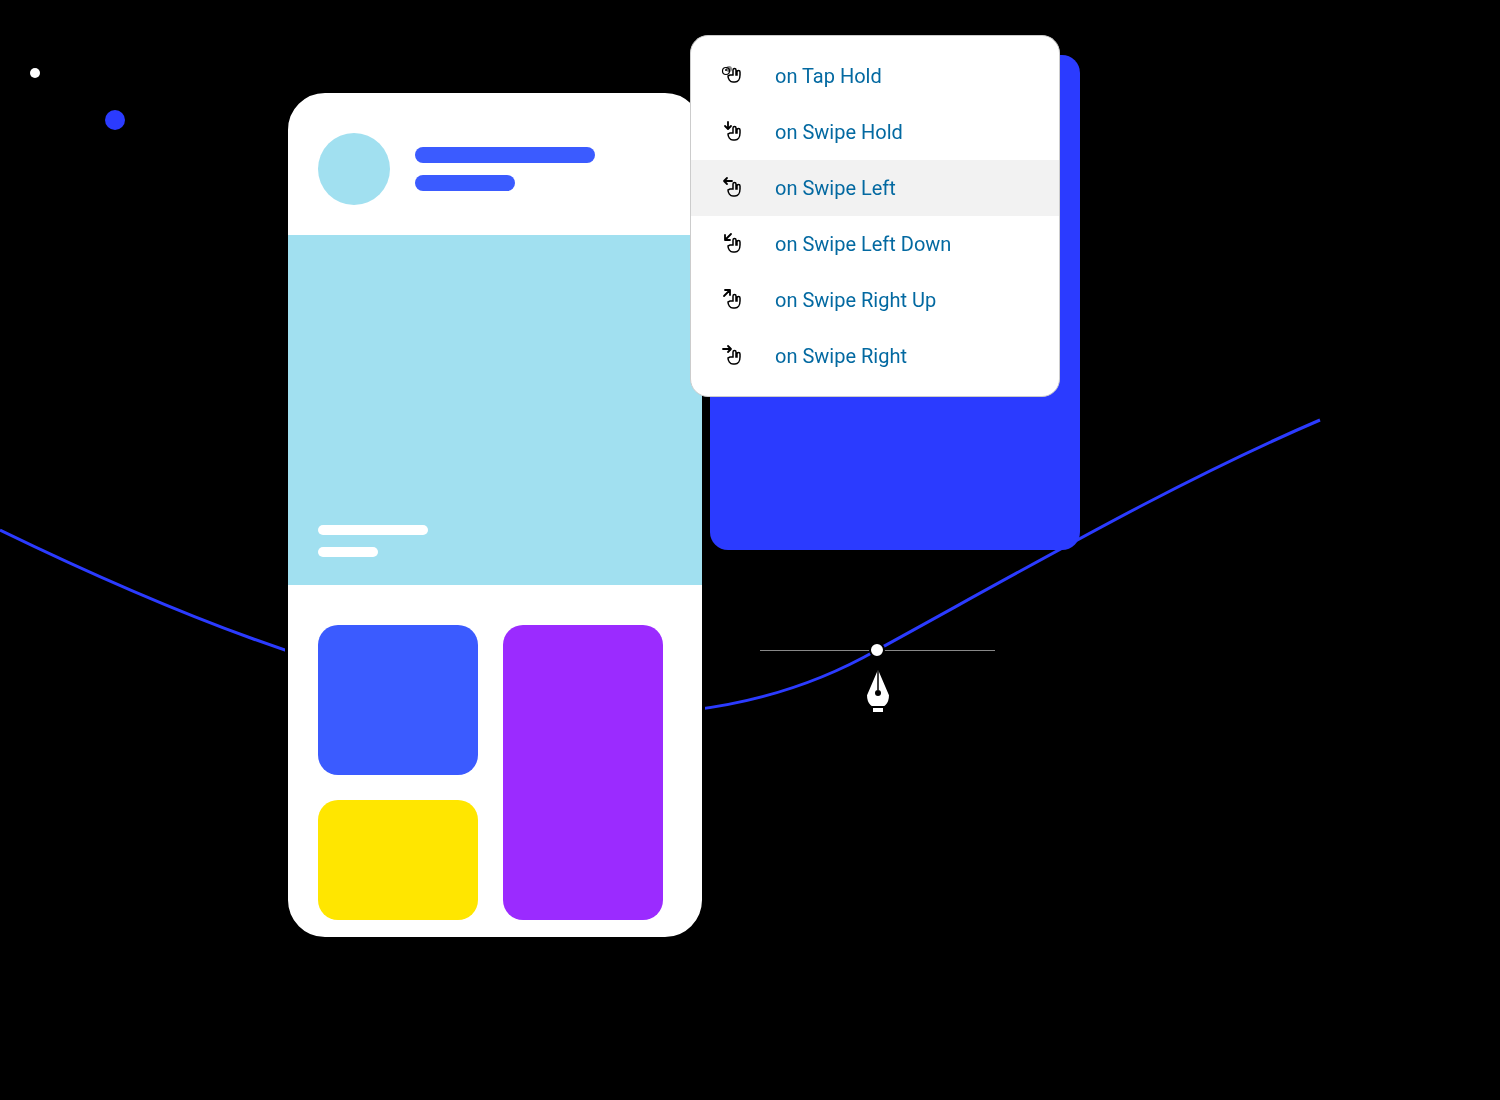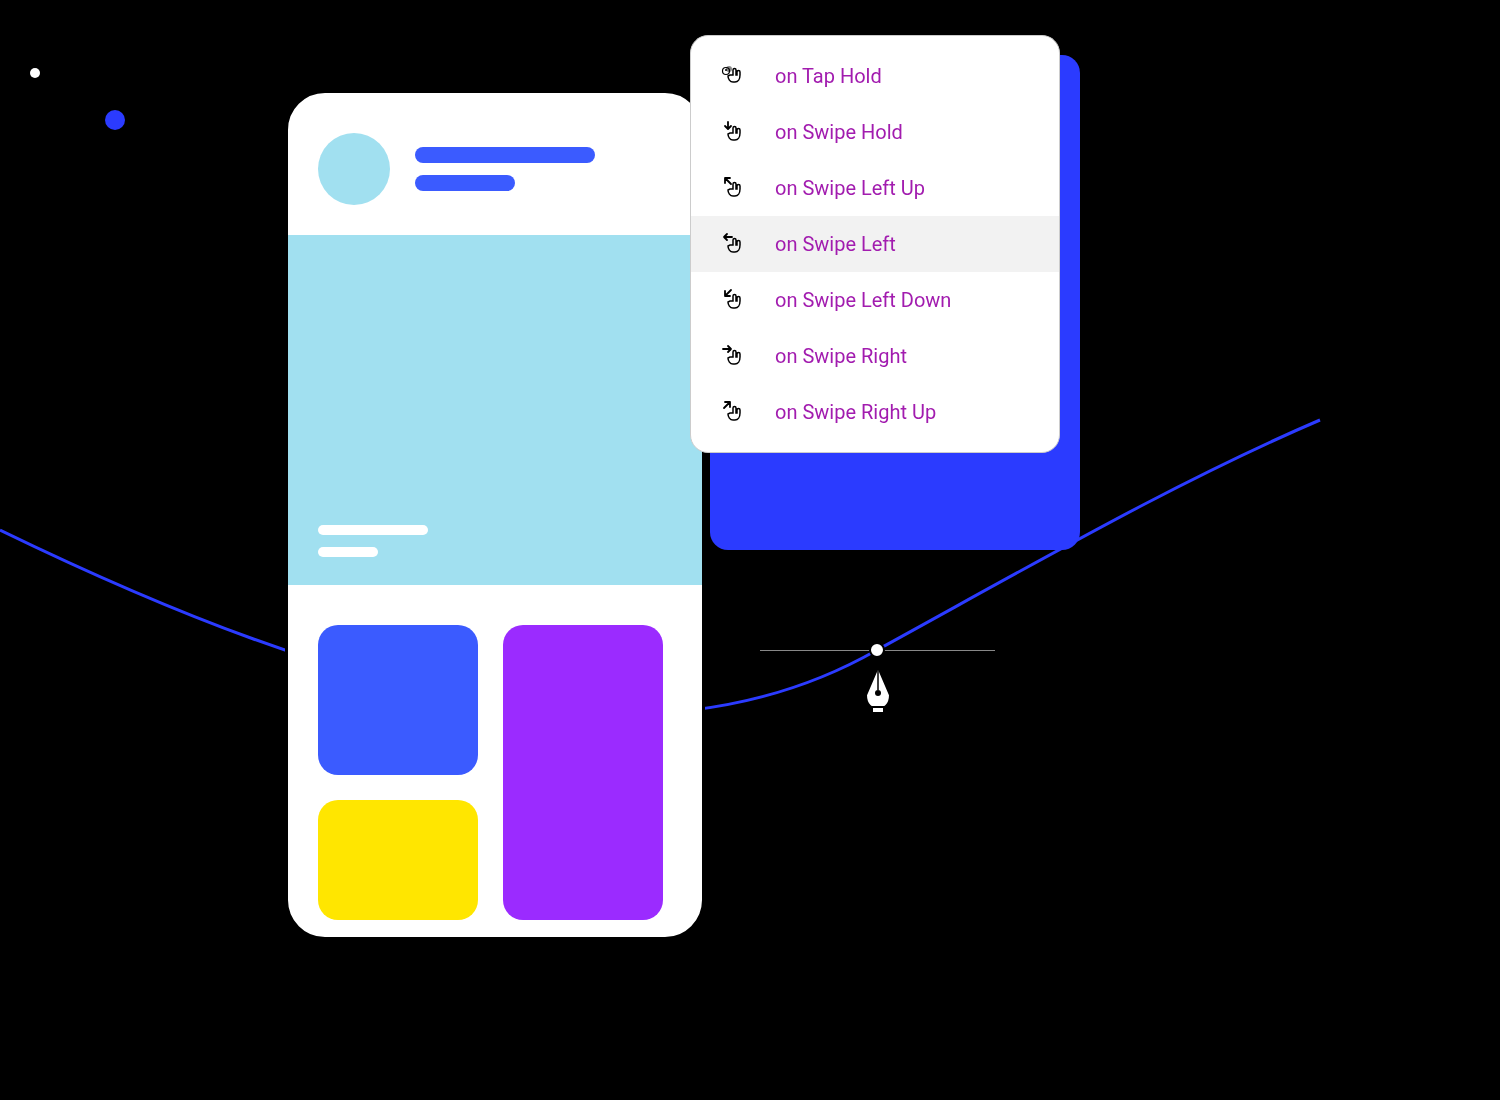--- a/index.html
+++ b/index.html
@@ -154,21 +154,21 @@
     border-radius: 18px;
     padding: 12px 0;
     z-index: 20;
   }
   .menu-item {
     display: flex;
     align-items: center;
     gap: 28px;
     padding: 14px 28px;
     font-size: 20px;
-    color: #a21caf;
+    color: #0369a1;
     cursor: pointer;
   }
   .menu-item.selected {
     background: #f2f2f2;
     text-align: center;
   }
   .gesture-icon {
     width: 28px; height: 28px;
     flex-shrink: 0;
     display: flex;
@@ -233,29 +233,20 @@
     </div>
     <div class="menu-item">
       <span class="gesture-icon">
         <svg width="26" height="26" viewBox="0 0 26 26">
           <path d="M8 3 v6 M5 7 l3 3 l3 -3" fill="none" stroke="#000" stroke-width="1.8" stroke-linecap="round" stroke-linejoin="round"></path>
           <path d="M13 14 v-5 a1.5 1.5 0 0 1 3 0 v5 h1 v-3 a1.5 1.5 0 0 1 3 0 v3 c0 4 -2 7 -5 7 h-2 c-3 0 -5 -3 -5 -6 l2 -1 z" fill="none" stroke="#000" stroke-width="1.5"></path>
         </svg>
       </span>
       <span>on Swipe Hold</span>
     </div>
-    <div class="menu-item">
-      <span class="gesture-icon">
-        <svg width="26" height="26" viewBox="0 0 26 26">
-          <path d="M11 9 l-6 -6 M5 8 v-5 h5" fill="none" stroke="#000" stroke-width="1.8" stroke-linecap="round" stroke-linejoin="round"></path>
-          <path d="M13 14 v-5 a1.5 1.5 0 0 1 3 0 v5 h1 v-3 a1.5 1.5 0 0 1 3 0 v3 c0 4 -2 7 -5 7 h-2 c-3 0 -5 -3 -5 -6 l2 -1 z" fill="none" stroke="#000" stroke-width="1.5"></path>
-        </svg>
-      </span>
-      <span>on Swipe Left Up</span>
-    </div>
     <div class="menu-item selected">
       <span class="gesture-icon">
         <svg width="26" height="26" viewBox="0 0 26 26">
           <path d="M12 6 h-8 M7 3 l-3 3 l3 3" fill="none" stroke="#000" stroke-width="1.8" stroke-linecap="round" stroke-linejoin="round"></path>
           <path d="M13 14 v-5 a1.5 1.5 0 0 1 3 0 v5 h1 v-3 a1.5 1.5 0 0 1 3 0 v3 c0 4 -2 7 -5 7 h-2 c-3 0 -5 -3 -5 -6 l2 -1 z" fill="none" stroke="#000" stroke-width="1.5"></path>
         </svg>
       </span>
       <span>on Swipe Left</span>
     </div>
     <div class="menu-item">
@@ -263,28 +254,28 @@
         <svg width="26" height="26" viewBox="0 0 26 26">
           <path d="M11 3 l-6 6 M5 4 v5 h5" fill="none" stroke="#000" stroke-width="1.8" stroke-linecap="round" stroke-linejoin="round"></path>
           <path d="M13 14 v-5 a1.5 1.5 0 0 1 3 0 v5 h1 v-3 a1.5 1.5 0 0 1 3 0 v3 c0 4 -2 7 -5 7 h-2 c-3 0 -5 -3 -5 -6 l2 -1 z" fill="none" stroke="#000" stroke-width="1.5"></path>
         </svg>
       </span>
       <span>on Swipe Left Down</span>
     </div>
     <div class="menu-item">
       <span class="gesture-icon">
         <svg width="26" height="26" viewBox="0 0 26 26">
+          <path d="M4 9 l6 -6 M5 3 h5 v5" fill="none" stroke="#000" stroke-width="1.8" stroke-linecap="round" stroke-linejoin="round"></path>
+          <path d="M13 14 v-5 a1.5 1.5 0 0 1 3 0 v5 h1 v-3 a1.5 1.5 0 0 1 3 0 v3 c0 4 -2 7 -5 7 h-2 c-3 0 -5 -3 -5 -6 l2 -1 z" fill="none" stroke="#000" stroke-width="1.5"></path>
+        </svg>
+      </span>
+      <span>on Swipe Right Up</span>
+    </div>
+    <div class="menu-item">
+      <span class="gesture-icon">
+        <svg width="26" height="26" viewBox="0 0 26 26">
           <path d="M3 6 h8 M8 3 l3 3 l-3 3" fill="none" stroke="#000" stroke-width="1.8" stroke-linecap="round" stroke-linejoin="round"></path>
           <path d="M13 14 v-5 a1.5 1.5 0 0 1 3 0 v5 h1 v-3 a1.5 1.5 0 0 1 3 0 v3 c0 4 -2 7 -5 7 h-2 c-3 0 -5 -3 -5 -6 l2 -1 z" fill="none" stroke="#000" stroke-width="1.5"></path>
         </svg>
       </span>
       <span>on Swipe Right</span>
     </div>
-    <div class="menu-item">
-      <span class="gesture-icon">
-        <svg width="26" height="26" viewBox="0 0 26 26">
-          <path d="M4 9 l6 -6 M5 3 h5 v5" fill="none" stroke="#000" stroke-width="1.8" stroke-linecap="round" stroke-linejoin="round"></path>
-          <path d="M13 14 v-5 a1.5 1.5 0 0 1 3 0 v5 h1 v-3 a1.5 1.5 0 0 1 3 0 v3 c0 4 -2 7 -5 7 h-2 c-3 0 -5 -3 -5 -6 l2 -1 z" fill="none" stroke="#000" stroke-width="1.5"></path>
-        </svg>
-      </span>
-      <span>on Swipe Right Up</span>
-    </div>
   </div>
 
 </body></html>

